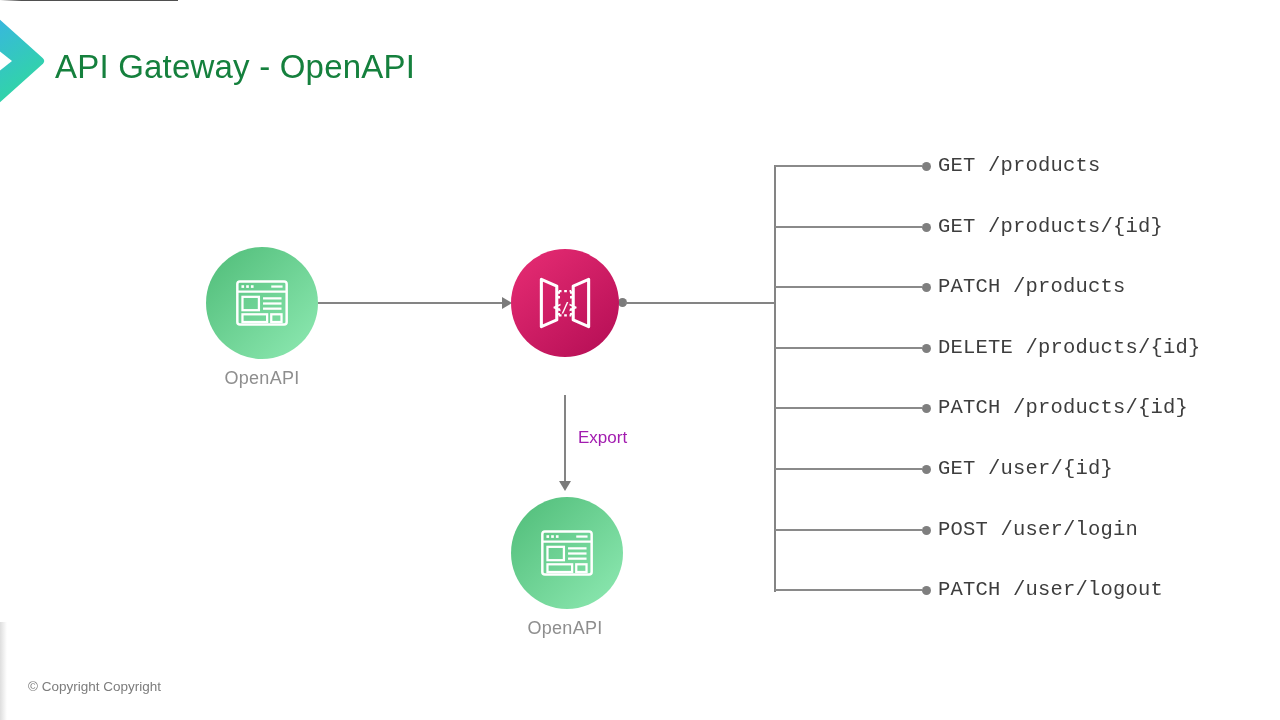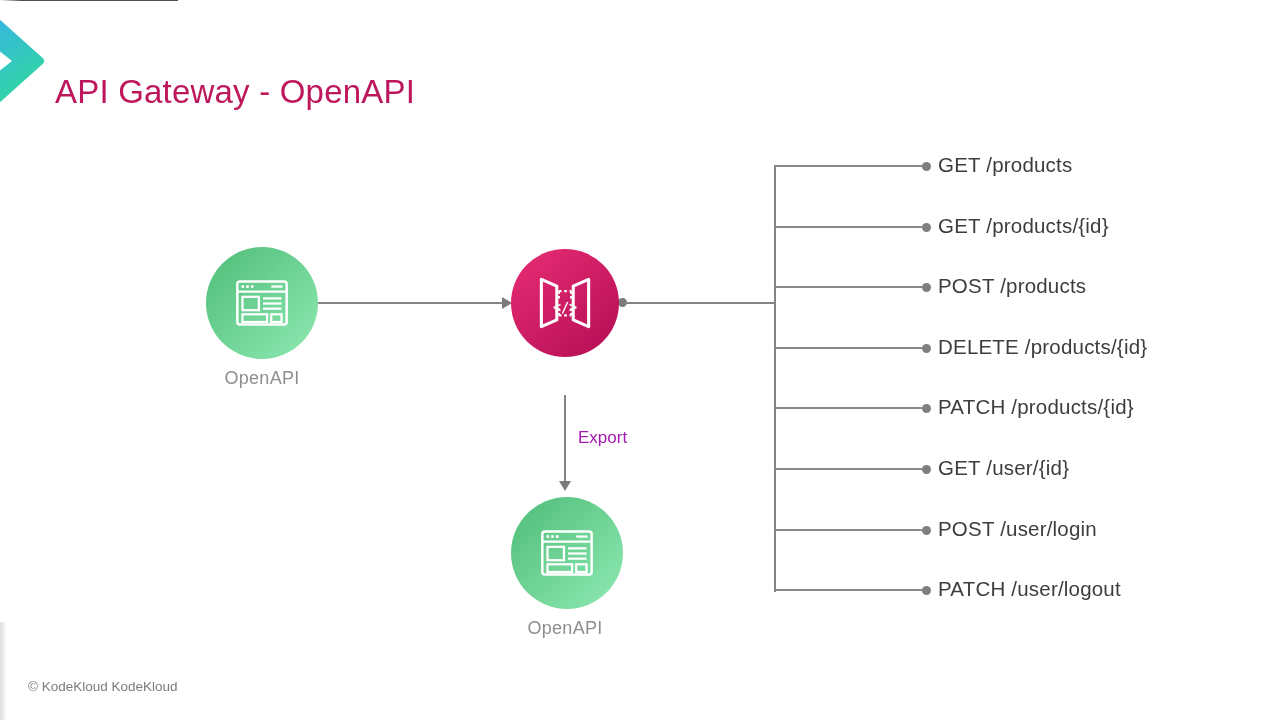--- a/index.html
+++ b/index.html
@@ -3,21 +3,21 @@
 <meta charset="utf-8">
 <style>
   * { margin:0; padding:0; box-sizing:border-box; }
   html,body { width:1280px; height:720px; background:#ffffff; overflow:hidden;
               font-family:"Liberation Sans", sans-serif; }
   .slide { position:relative; width:1280px; height:720px; background:#fff; }
 
   
   .logo { position:absolute; left:0; top:14px; width:48px; height:94px; overflow:visible; }
   .page-title { position:absolute; left:55px; top:48px; font-size:33px; font-weight:500;
-                color:#be185d; letter-spacing:0.2px; white-space:nowrap;margin-top:25px; }
+                color:#15803d; letter-spacing:0.2px; white-space:nowrap; }
 
   
   .node { position:absolute; text-align:center; }
   .circle { border-radius:50%; display:flex; align-items:center; justify-content:center; }
   .circle.green  { width:112px; height:112px; background:linear-gradient(135deg,#4fbc78 0%,#8feab3 100%); }
   .circle.pink   { width:108px; height:108px; background:linear-gradient(140deg,#e82d74 0%,#b30d54 100%); }
   .node-label { margin-top:9px; font-size:18px; color:#8e8e8e; letter-spacing:0.3px; }
 
   #node-openapi-source   { left:206px; top:247px; width:112px; }
   #node-api-gateway      { left:511px; top:249px; width:108px; }
@@ -42,21 +42,21 @@
 
   .line-thin { left:334px; top:550px; width:178px; height:1px;
                background:linear-gradient(to right, rgba(85,85,85,0), #4f4f4f 12%, #4f4f4f); }
 
   
   .endpoint-row  { position:absolute; left:775px; width:505px; height:0; }
   .branch-line   { position:absolute; left:0; top:-1px; width:147px; height:1.8px; background:#8a8a8a; }
   .branch-dot    { position:absolute; left:147px; top:-4.5px; width:9px; height:9px;
                    border-radius:50%; background:#7f7f7f; }
   .endpoint-label{ position:absolute; left:163px; top:0; transform:translateY(-54%);
-                   font-size:20.5px; color:#3d3d3d; white-space:nowrap; letter-spacing:0.2px; }
+                   font-size:20.5px; color:#3d3d3d; white-space:nowrap; letter-spacing:0.2px;font-family:Liberation Mono, monospace; }
 
   
   .footer { position:absolute; left:28px; top:679px; font-size:13.5px; color:#7c7c7c; }
   .edge-smudge { position:absolute; left:0; top:622px; width:7px; height:98px;
                  background:linear-gradient(to right,#dedede,rgba(255,255,255,0)); }
 </style>
 </head>
 <body>
 
 <div class="slide">
@@ -144,21 +144,21 @@
     <span class="endpoint-label">GET /products</span>
   </div>
   <div class="endpoint-row" style="top:227px">
     <span class="branch-line"></span>
     <span class="branch-dot"></span>
     <span class="endpoint-label">GET /products/{id}</span>
   </div>
   <div class="endpoint-row" style="top:287px">
     <span class="branch-line"></span>
     <span class="branch-dot"></span>
-    <span class="endpoint-label">POST /products</span>
+    <span class="endpoint-label">PATCH /products</span>
   </div>
   <div class="endpoint-row" style="top:348px">
     <span class="branch-line"></span>
     <span class="branch-dot"></span>
     <span class="endpoint-label">DELETE /products/{id}</span>
   </div>
   <div class="endpoint-row" style="top:408px">
     <span class="branch-line"></span>
     <span class="branch-dot"></span>
     <span class="endpoint-label">PATCH /products/{id}</span>
@@ -173,14 +173,14 @@
     <span class="branch-dot"></span>
     <span class="endpoint-label">POST /user/login</span>
   </div>
   <div class="endpoint-row" style="top:590px">
     <span class="branch-line"></span>
     <span class="branch-dot"></span>
     <span class="endpoint-label">PATCH /user/logout</span>
   </div>
 
   <div class="edge-smudge"></div>
-  <div class="footer">© KodeKloud KodeKloud</div>
+  <div class="footer">© Copyright Copyright</div>
 </div>
 
 </body></html>

